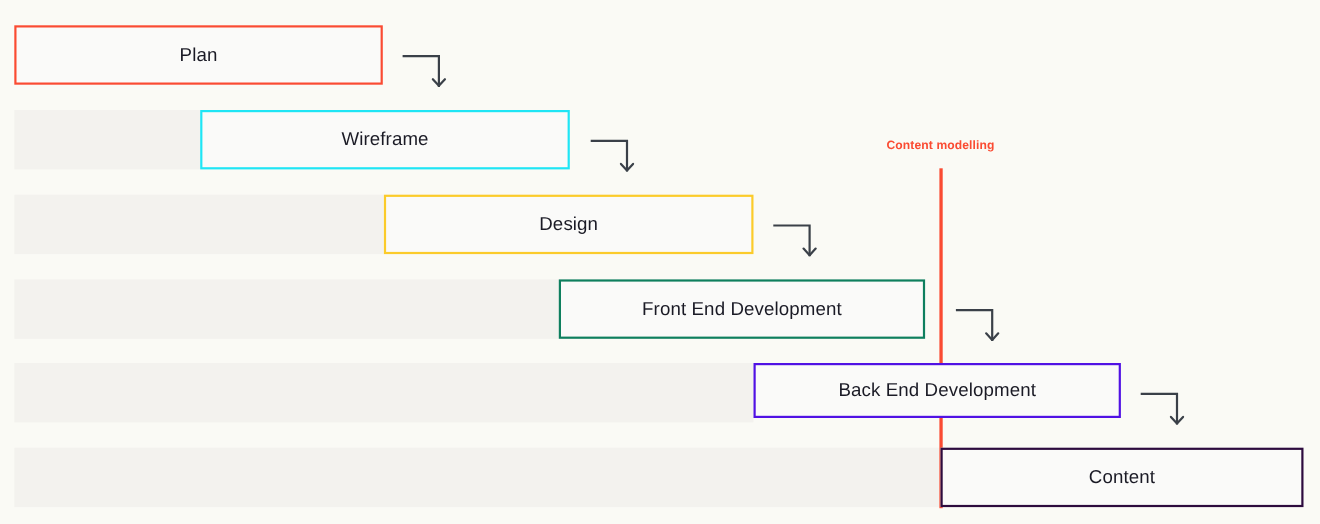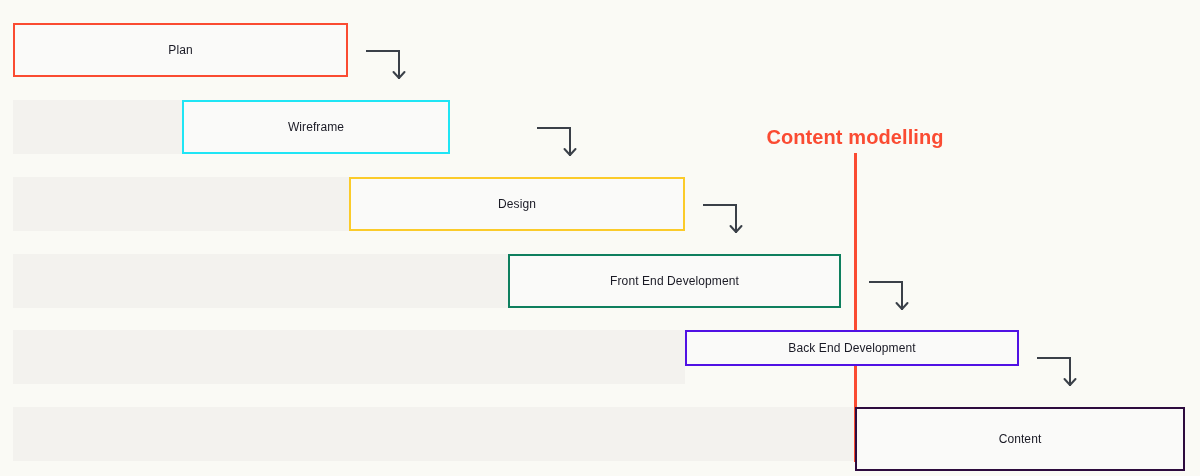--- a/index.html
+++ b/index.html
@@ -28,38 +28,38 @@
     box-sizing: border-box;
     background: #FAFAF9;
     border-style: solid;
     border-width: 2px;
     display: flex;
     align-items: center;
     justify-content: center;
   }
   .task-label {
     font-family: "Liberation Sans", sans-serif;
-    font-size: 12px;
+    font-size: 17px;
     font-weight: 400;
     color: #1A1A25;
     letter-spacing: 0.1px;
     white-space: nowrap;
   }
   .connector {
     position: absolute;
     overflow: visible;
   }
   .milestone-line {
     position: absolute;
     background: #FA4B32;
   }
   .milestone-label {
     position: absolute;
     font-family: "Liberation Sans", sans-serif;
-    font-size: 20px;
+    font-size: 11px;
     font-weight: 700;
     color: #FA4B32;
     letter-spacing: 0.1px;
     white-space: nowrap;
     transform: translateX(-50%);
     text-align: center;
   }
 </style>
 </head>
 <body>
@@ -73,33 +73,33 @@
       <div class="track" style="left: 13px; top: 330px; width: 672px; height: 54px;"></div>
       <div class="track" style="left: 13px; top: 407px; width: 842px; height: 54px;"></div>
     </div>
 
   <div class="milestone-line" id="milestone-line" style="left: 854px; top: 153px; width: 3px; height: 309px; background: rgb(250, 75, 50);"></div>
 
   <div id="tasks">
       <div class="task" style="left: 13px; top: 23px; width: 335px; height: 54px; border-color: rgb(250, 75, 50);">
         <span class="task-label">Plan</span>
       </div>
-      <div class="task" style="left: 182px; top: 100px; width: 268px; height: 54px; border-color: rgb(31, 229, 245);">
+      <div class="task" style="left: 182px; top: 100px; width: 336px; height: 54px; border-color: rgb(31, 229, 245);">
         <span class="task-label">Wireframe</span>
       </div>
       <div class="task" style="left: 349px; top: 177px; width: 336px; height: 54px; border-color: rgb(251, 203, 42); text-align: center;">
         <span class="task-label">Design</span>
       </div>
       <div class="task" style="left: 508px; top: 254px; width: 333px; height: 54px; border-color: rgb(14, 127, 94);">
         <span class="task-label">Front End Development</span>
       </div>
-      <div class="task" style="left: 685px; top: 330px; width: 334px; height: 36px; border-color: rgb(80, 17, 228);">
+      <div class="task" style="left: 685px; top: 330px; width: 334px; height: 50px; border-color: rgb(80, 17, 228);">
         <span class="task-label">Back End Development</span>
       </div>
-      <div class="task" style="left: 855px; top: 407px; width: 330px; height: 64px; border-color: rgb(45, 11, 62);">
+      <div class="task" style="left: 855px; top: 407px; width: 330px; height: 54px; border-color: rgb(45, 11, 62);">
         <span class="task-label">Content</span>
       </div>
     </div>
 
   <div id="connectors">
       <svg class="connector" width="46" height="42" viewBox="0 0 46 42" style="left: 367px; top: 50px;">
         <path d="M 0 1 L 32 1 L 32 28" fill="none" stroke="#3A4048" stroke-width="2" stroke-linecap="square"></path>
         <path d="M 26.5 22 L 32 28 L 37.5 22" fill="none" stroke="#3A4048" stroke-width="2" stroke-linecap="round" stroke-linejoin="round"></path>
       </svg>
       <svg class="connector" width="46" height="42" viewBox="0 0 46 42" style="left: 538px; top: 127px;">

